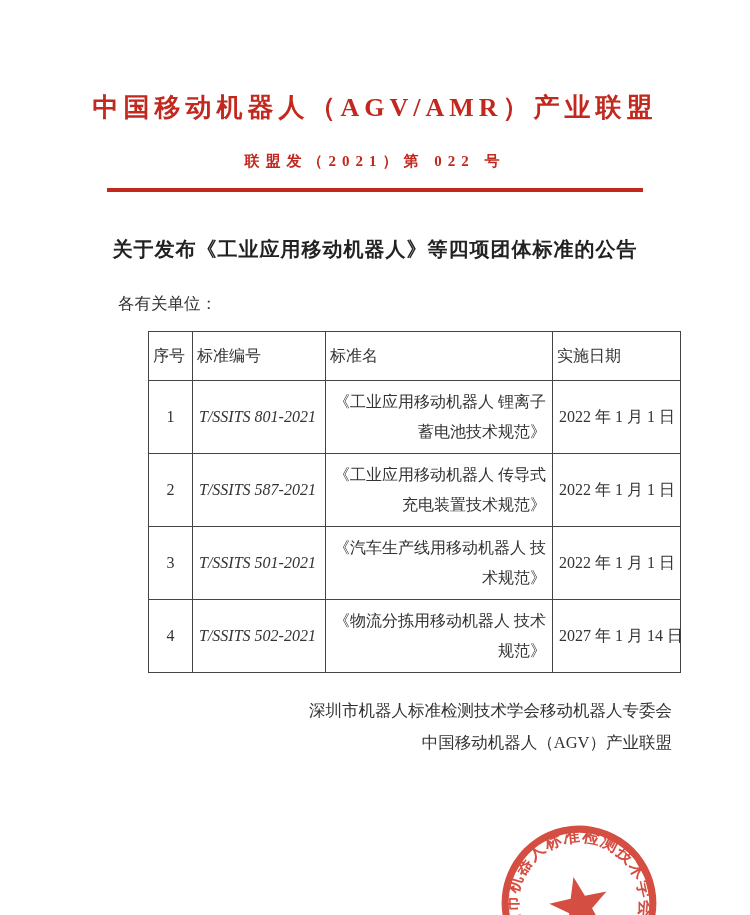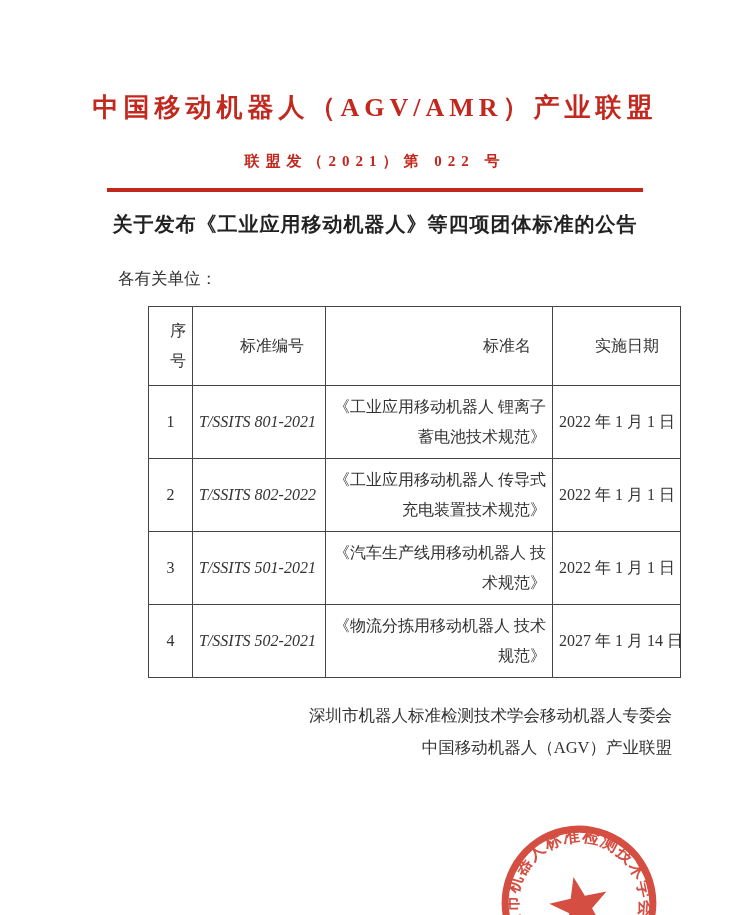--- a/index.html
+++ b/index.html
@@ -35,21 +35,21 @@
     font-size:15px;
     font-weight:bold;
     letter-spacing:6px;
   }
   .red-rule{
     width:536px;height:4px;
     margin:17px auto 0 auto;
     background:var(--accent-red);
   }
   .announce-title{
-    margin-top:19px;
+    margin-top:44px;
     text-align:center;
     font-size:20px;
     font-weight:bold;
     color:#222;
     letter-spacing:1px;
   }
   .content{margin:0 118px;}
   .salutation{
     margin-top:30px;
     font-size:16.5px;
@@ -74,22 +74,22 @@
   table.standards th, table.standards td{
     border:1px solid #444;
     font-weight:normal;
     font-size:16px;
     color:#333;
     vertical-align:middle;
     padding:6px 6px;
     line-height:30px;
   }
   table.standards th{
-    text-align:right;
-    padding:9px 21px;
+    text-align:left;
+    padding:9px 4px;
   }
   td.c-idx{text-align:center;}
   td.c-code{text-align:left;font-size:15.5px;white-space:nowrap;font-style:italic;}
   td.c-name{text-align:right;padding-left:9px;padding-right:6px;}
   td.c-date{text-align:center;font-size:15.5px;white-space:nowrap;}
 
   .sig-block{
     margin-top:22px;
     text-align:right;
     padding-right:78px;
@@ -146,21 +146,21 @@
       </thead>
       <tbody>
         <tr>
           <td class="c-idx">1</td>
           <td class="c-code">T/SSITS 801-2021</td>
           <td class="c-name">《工业应用移动机器人 锂离子蓄电池技术规范》</td>
           <td class="c-date">2022 年 1 月 1 日</td>
         </tr>
         <tr>
           <td class="c-idx">2</td>
-          <td class="c-code">T/SSITS 802-2022</td>
+          <td class="c-code">T/SSITS 587-2021</td>
           <td class="c-name">《工业应用移动机器人 传导式充电装置技术规范》</td>
           <td class="c-date">2022 年 1 月 1 日</td>
         </tr>
         <tr>
           <td class="c-idx">3</td>
           <td class="c-code">T/SSITS 501-2021</td>
           <td class="c-name">《汽车生产线用移动机器人 技术规范》</td>
           <td class="c-date">2022 年 1 月 1 日</td>
         </tr>
         <tr>

